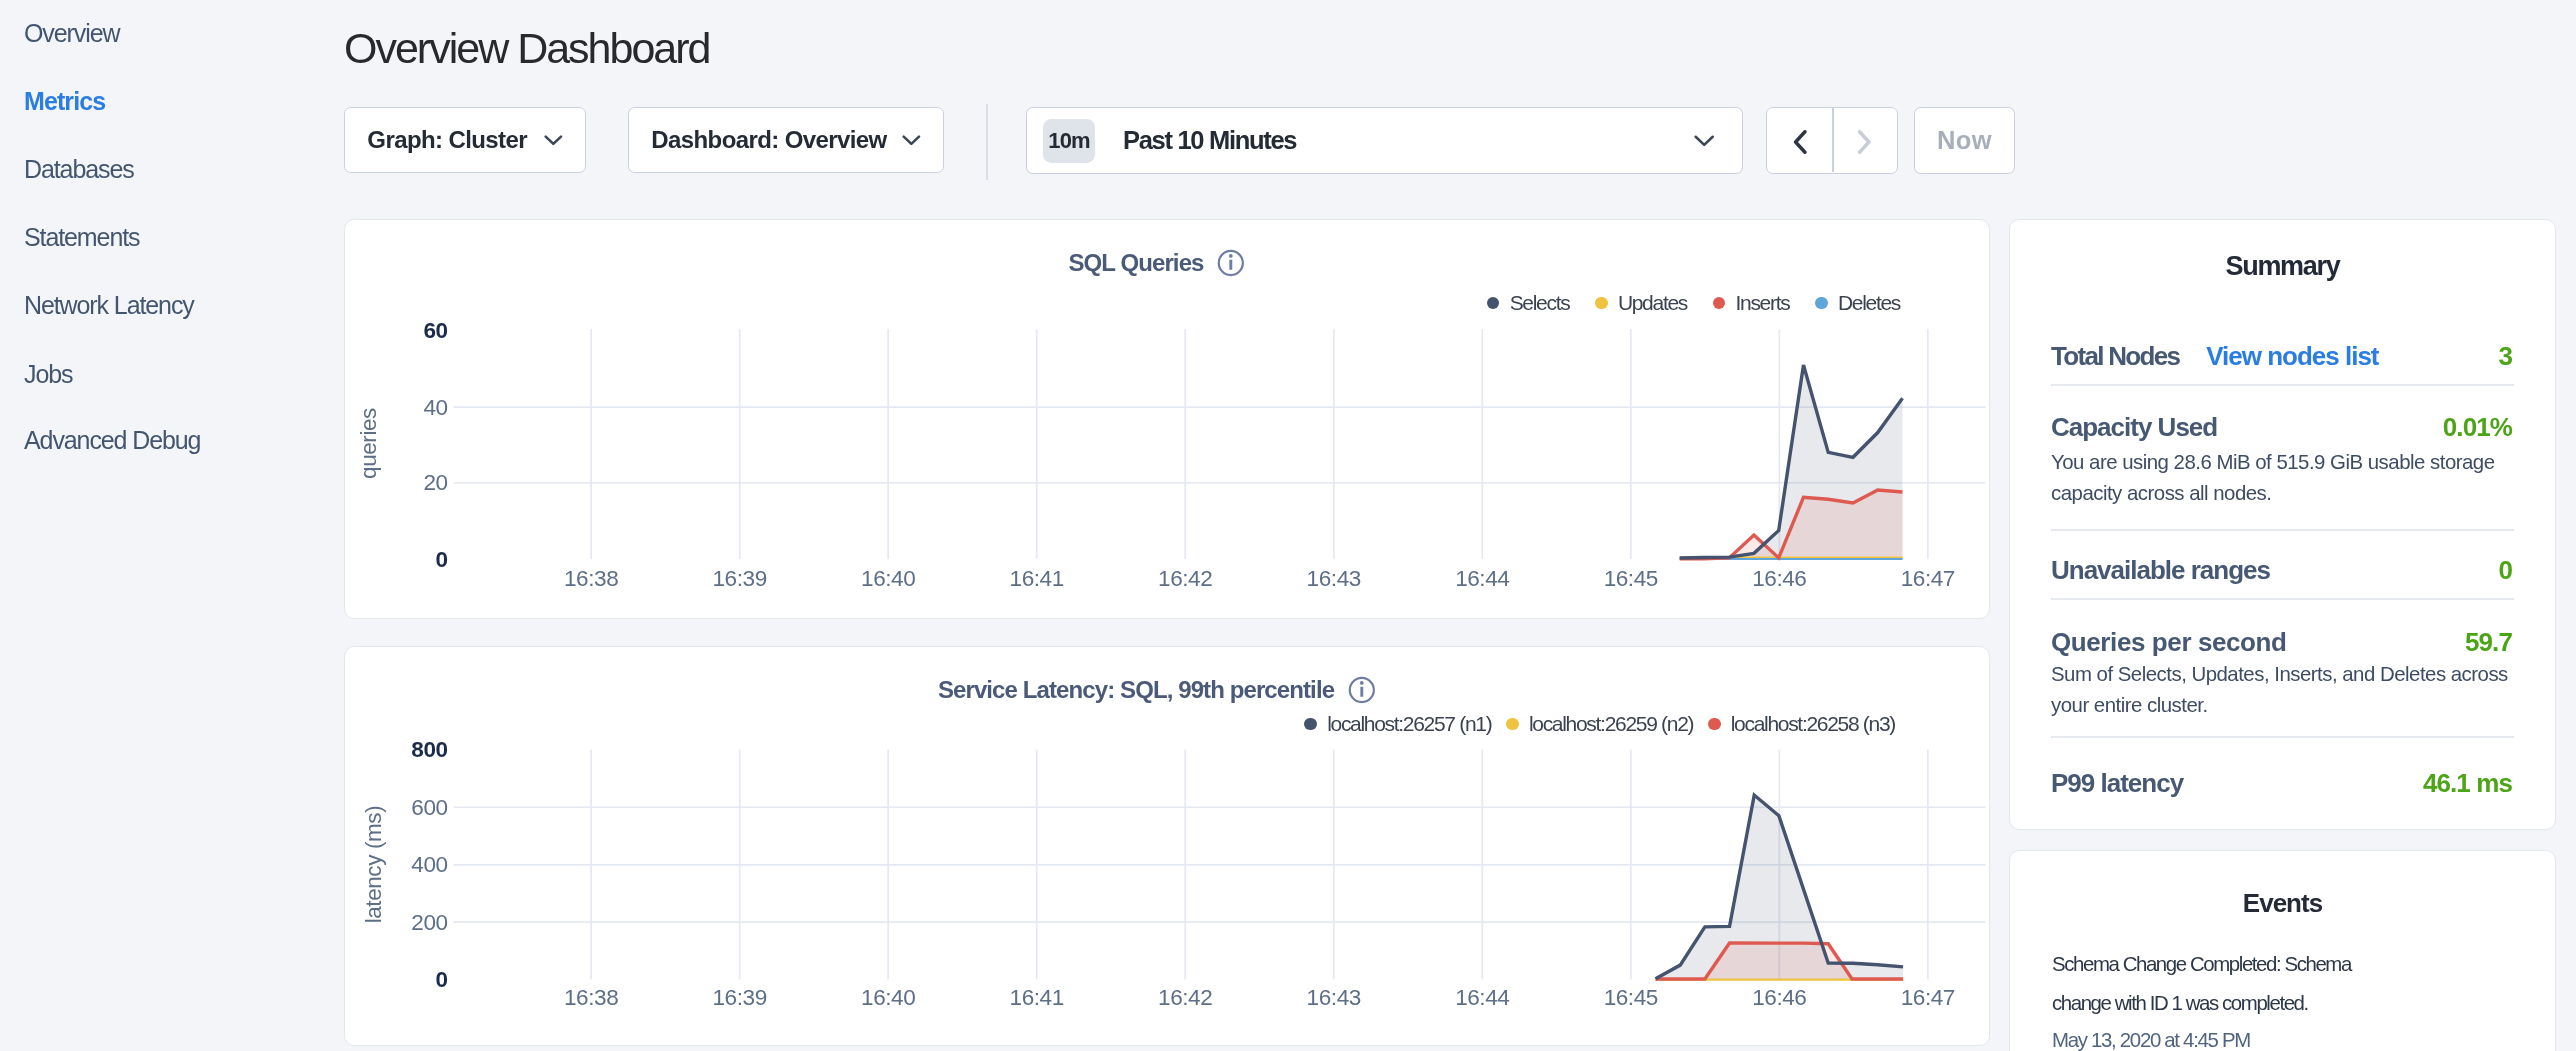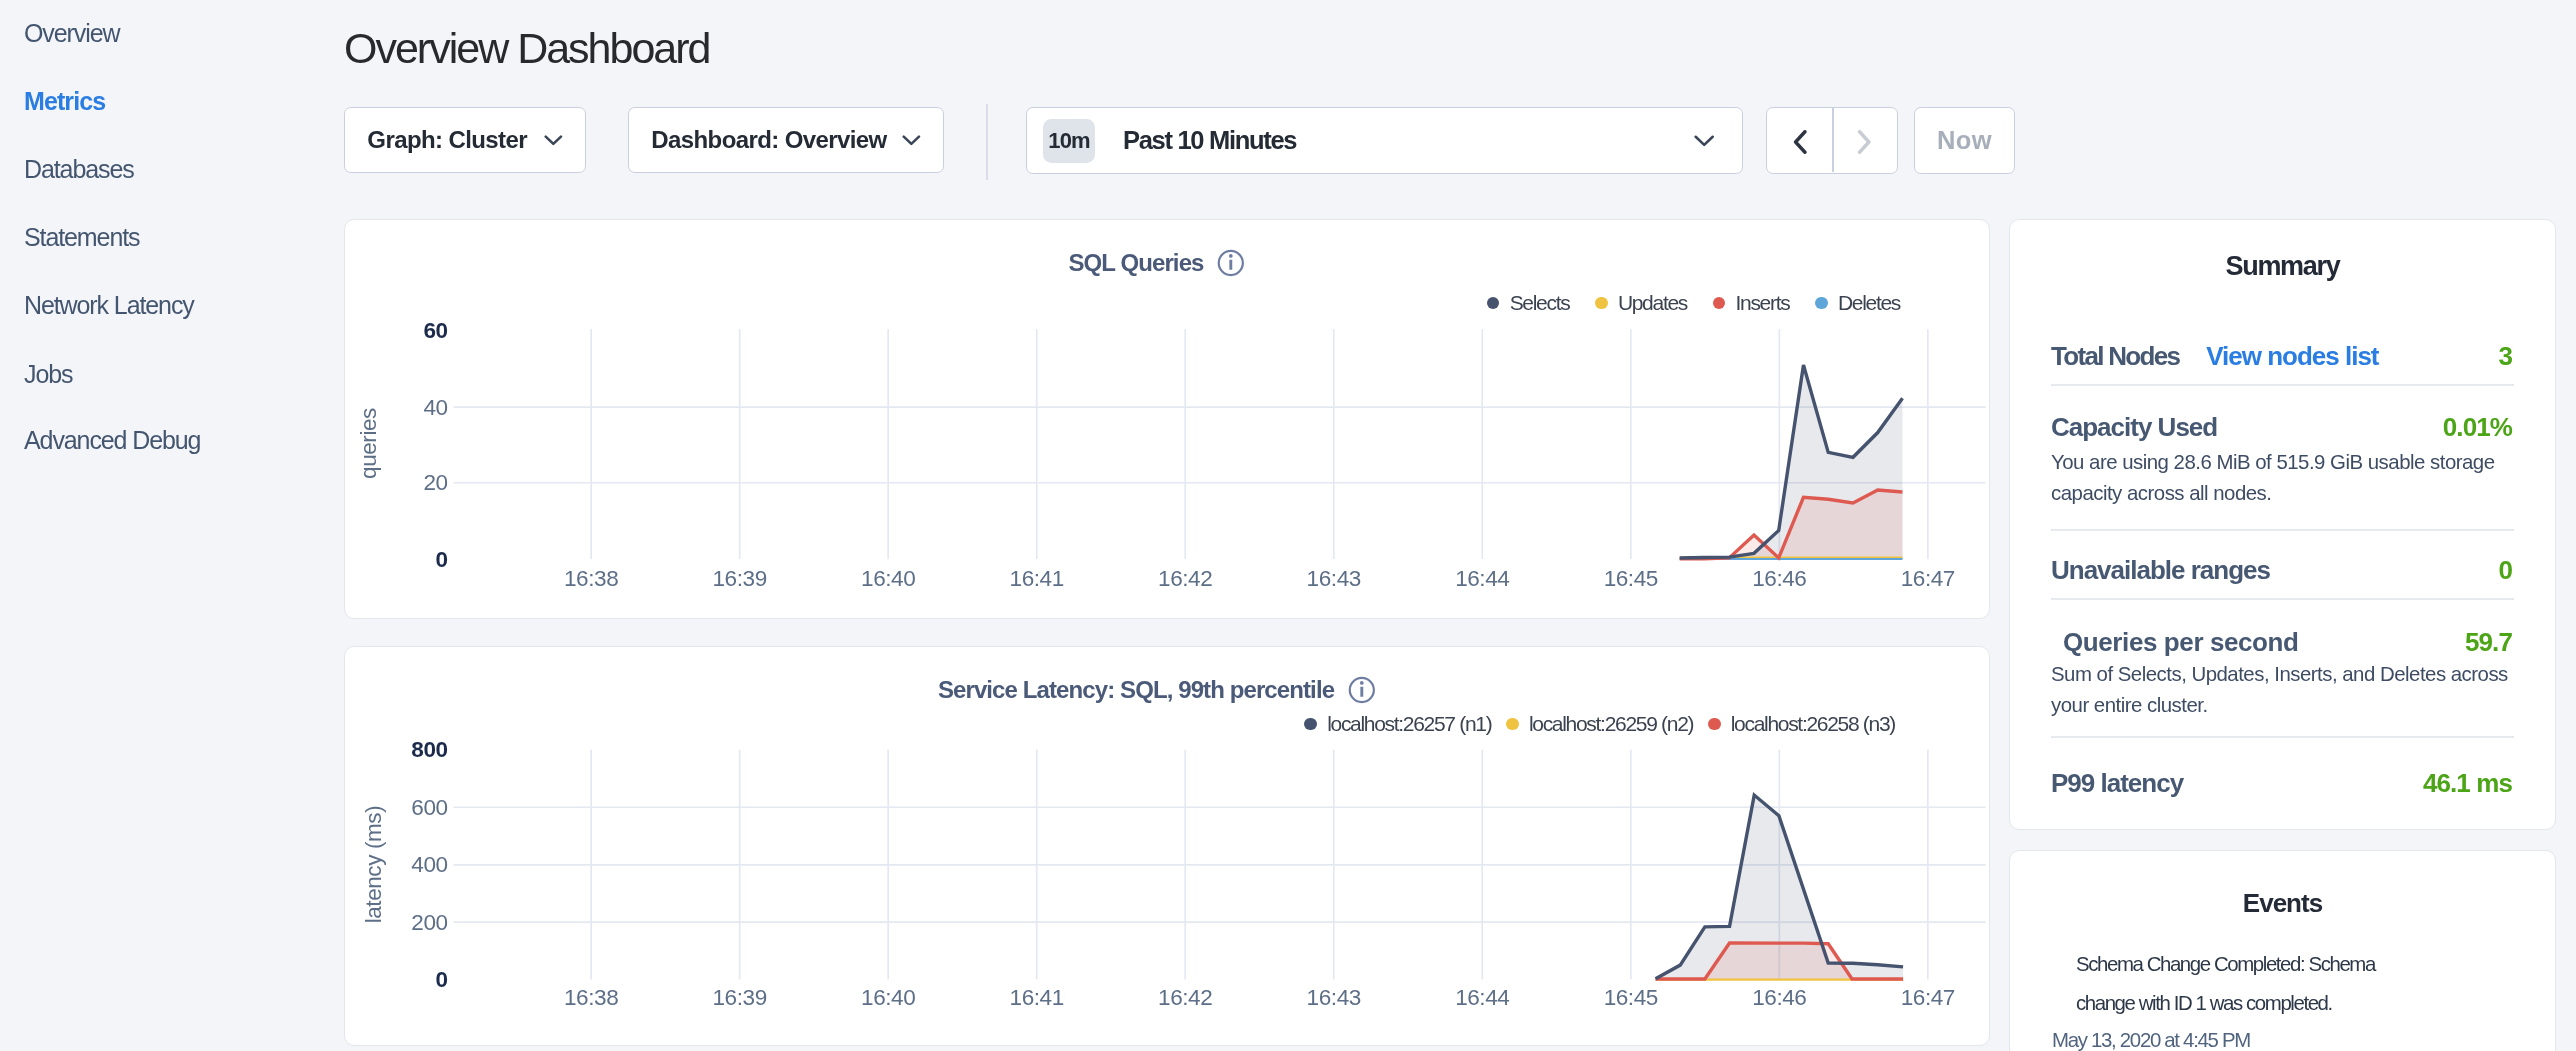--- a/index.html
+++ b/index.html
@@ -213,30 +213,30 @@
         <span class="green">0.01%</span>
       </div>
     <div class="sdesc" style="top:227px;">You are using 28.6 MiB of 515.9 GiB usable storage capacity across all nodes.</div>
     <div class="sdiv" style="top:309px;"></div>
     <div class="lrow" style="top:335px;">
         <span class="slabel">Unavailable ranges</span>
         <span class="green">0</span>
       </div>
     <div class="sdiv" style="top:378px;"></div>
     <div class="lrow" style="top:407px;">
-        <span class="slabel" style="letter-spacing:-0.4px;margin-left:12px;">Queries per second</span>
+        <span class="slabel" style="letter-spacing:-0.4px;">Queries per second</span>
         <span class="green">59.7</span>
       </div>
     <div class="sdesc" style="top:439px;">Sum of Selects, Updates, Inserts, and Deletes across your entire cluster.</div>
     <div class="sdiv" style="top:516px;"></div>
     <div class="lrow" style="top:548px;">
         <span class="slabel">P99 latency</span>
         <span class="green">46.1 ms</span>
       </div>
   </div>
 
   <div class="card" style="left:2009px; top:850px; width:547px; height:255px;">
     <div style="position:absolute; left:0; right:0; top:37px; text-align:center; font-size:26px; font-weight:bold; color:#242b37; letter-spacing:-1px;">Events</div>
-    <div style="position:absolute; left:42px; right:34px; top:94px; font-size:20.4px; line-height:39px; letter-spacing:-1.4px; color:#2c3747;margin-left:24px;">Schema Change Completed: Schema<br>change with ID 1 was completed.</div>
+    <div style="position:absolute; left:42px; right:34px; top:94px; font-size:20.4px; line-height:39px; letter-spacing:-1.4px; color:#2c3747;">Schema Change Completed: Schema<br>change with ID 1 was completed.</div>
     <div style="position:absolute; left:42px; top:178px; font-size:20.4px; letter-spacing:-1.3px; color:#51647f;">May 13, 2020 at 4:45 PM</div>
   </div>
 </div>
 
 
 </body></html>

